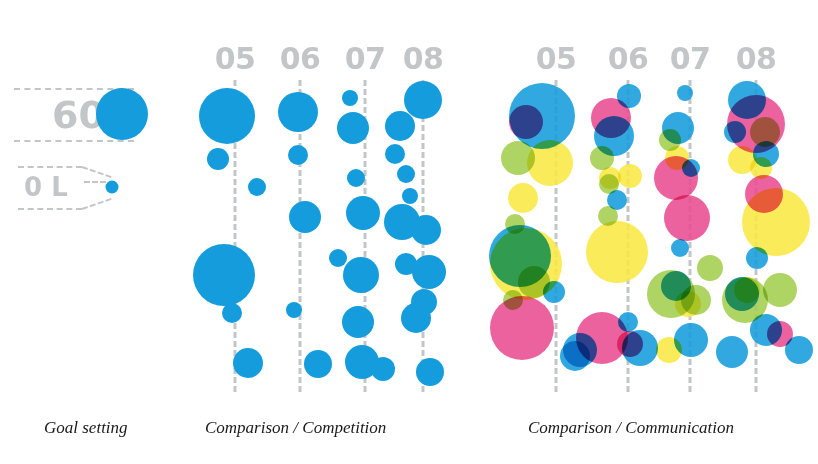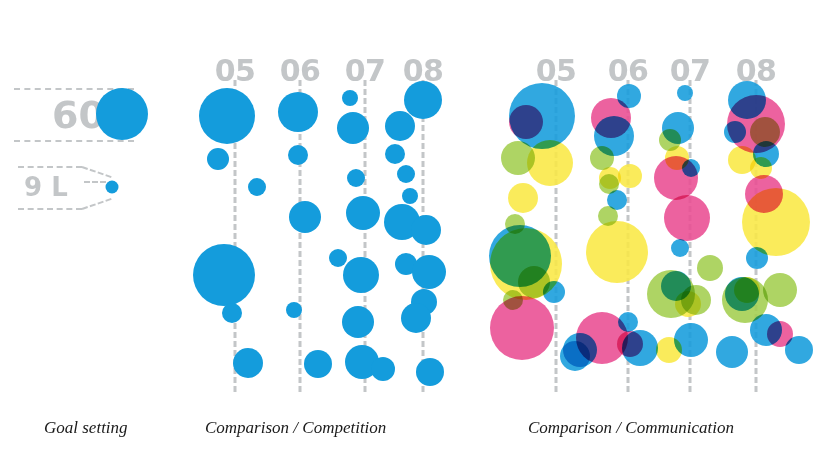--- a/index.html
+++ b/index.html
@@ -36,21 +36,21 @@
   .plot {
     position: absolute;
     left: 0; top: 0;
     width: 100%;
     height: 404px;
   }
 
   
   .year-row {
     position: absolute;
-    top: 56px;
+    top: 44px;
     left: 0;
     width: 100%;
     height: 34px;
   }
   .year-label {
     position: absolute;
     top: 0;
     transform: translateX(-50%);
     font-family: "DejaVu Sans", sans-serif;
     font-weight: bold;
@@ -145,21 +145,21 @@
         <div class="legend-text" id="legend-big-text">60 L</div>
         <div class="bubble solid" style="left:122px; top:114px; width:52px; height:52px; background:#149CDC;"></div>
       </div>
 
       <div id="legend-small">
         <div class="legend-rule" style="left:18px; top:166px; width:64px;"></div>
         <div class="legend-rule" style="left:18px; top:208px; width:64px;"></div>
         <div class="legend-taper" style="left:82px; top:166px; width:31px; transform:rotate(19deg);"></div>
         <div class="legend-taper" style="left:82px; top:208px; width:31px; transform:rotate(-19deg);"></div>
         <div class="legend-rule" style="left:84px; top:181px; width:22px;"></div>
-        <div class="legend-text" id="legend-small-text">9 L</div>
+        <div class="legend-text" id="legend-small-text">0 L</div>
         <div class="bubble solid" style="left:112px; top:187px; width:13px; height:13px; background:#149CDC;"></div>
       </div>
 
     </div>
     <div class="caption" style="left:44px;">Goal setting</div>
   </div>
 
   <div class="panel" id="panel-comparison">
     <div class="plot">
       <div class="year-row" id="years-comparison">

